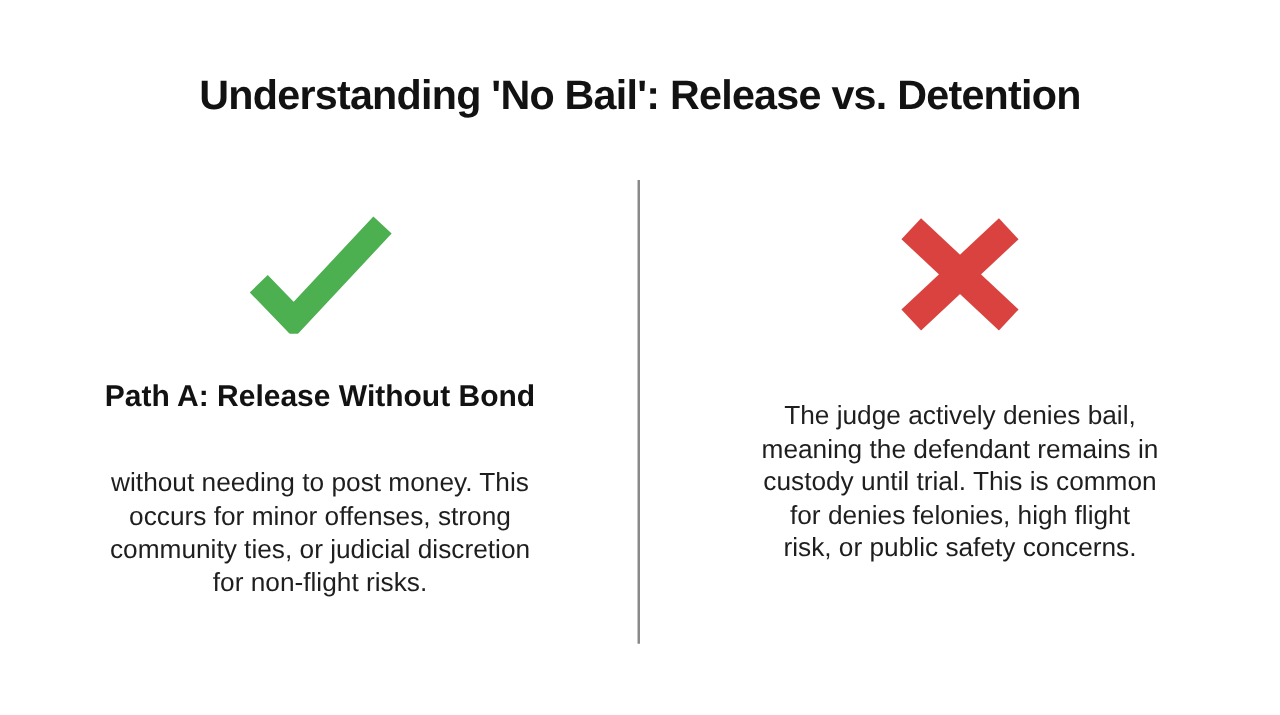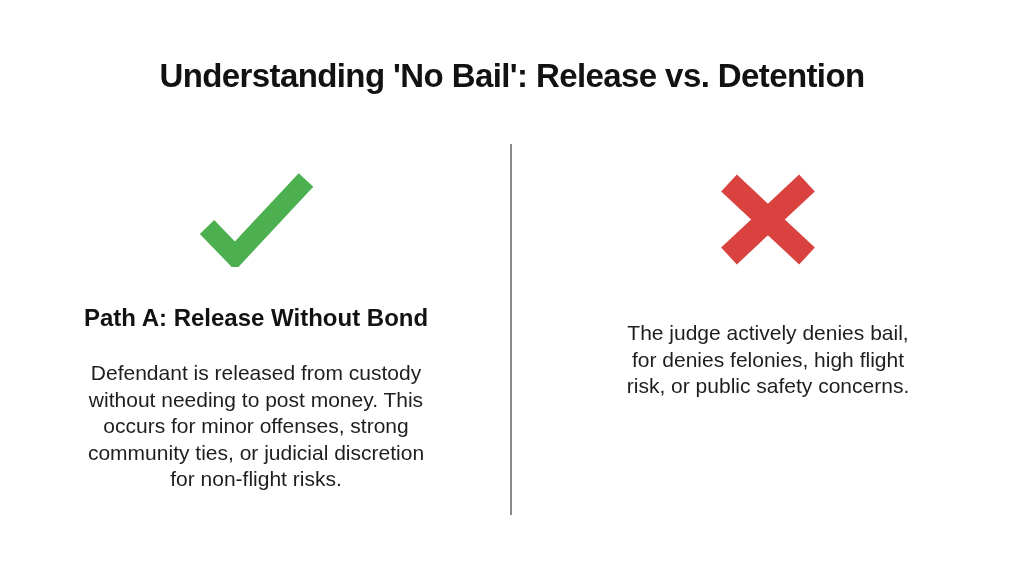--- a/index.html
+++ b/index.html
@@ -45,21 +45,21 @@
     flex-direction: column;
     align-items: center;
   }
   .icon-wrap {
     height: 150px;
     display: flex;
     align-items: center;
     justify-content: center;
   }
   .path-heading {
-    margin: 8px 0 0;
+    margin: 8px 0 14px;
     font-size: 24px;
     line-height: 32px;
     font-weight: 700;
     color: #121212;
     text-align: center;
   }
   .path-body {
     margin: 26px 0 0;
     font-size: 21px;
     line-height: 26.5px;
@@ -76,37 +76,38 @@
 <div class="columns">
 
   <section class="column">
     <div class="icon-wrap">
       <svg width="116" height="96" viewBox="0 0 116 96" aria-hidden="true">
         <polyline points="9,56 37,85 108,9" fill="none" stroke-width="20" stroke-linecap="butt" stroke-linejoin="miter" stroke="#4CAF50"></polyline>
       </svg>
     </div>
     <h2 class="path-heading">Path A: Release Without Bond</h2>
     <p class="path-body">
-      <span>Defendant is released from custody</span>
       <span>without needing to post money. This</span>
       <span>occurs for minor offenses, strong</span>
       <span>community ties, or judicial discretion</span>
       <span>for non-flight risks.</span>
     </p>
   </section>
 
   <div class="divider"></div>
 
   <section class="column">
     <div class="icon-wrap">
       <svg width="102" height="95" viewBox="0 0 102 95" aria-hidden="true">
         <line x1="12" y1="11" x2="90" y2="84" stroke-width="23" stroke-linecap="butt" stroke="#D9423E"></line>
         <line x1="90" y1="11" x2="12" y2="84" stroke-width="23" stroke-linecap="butt" stroke="#D9423E"></line>
       </svg>
     </div>
     <p class="path-body">
       <span>The judge actively denies bail,</span>
+      <span>meaning the defendant remains in</span>
+      <span>custody until trial. This is common</span>
       <span>for denies felonies, high flight</span>
       <span>risk, or public safety concerns.</span>
     </p>
   </section>
 
 </div>
 
 </body></html>

